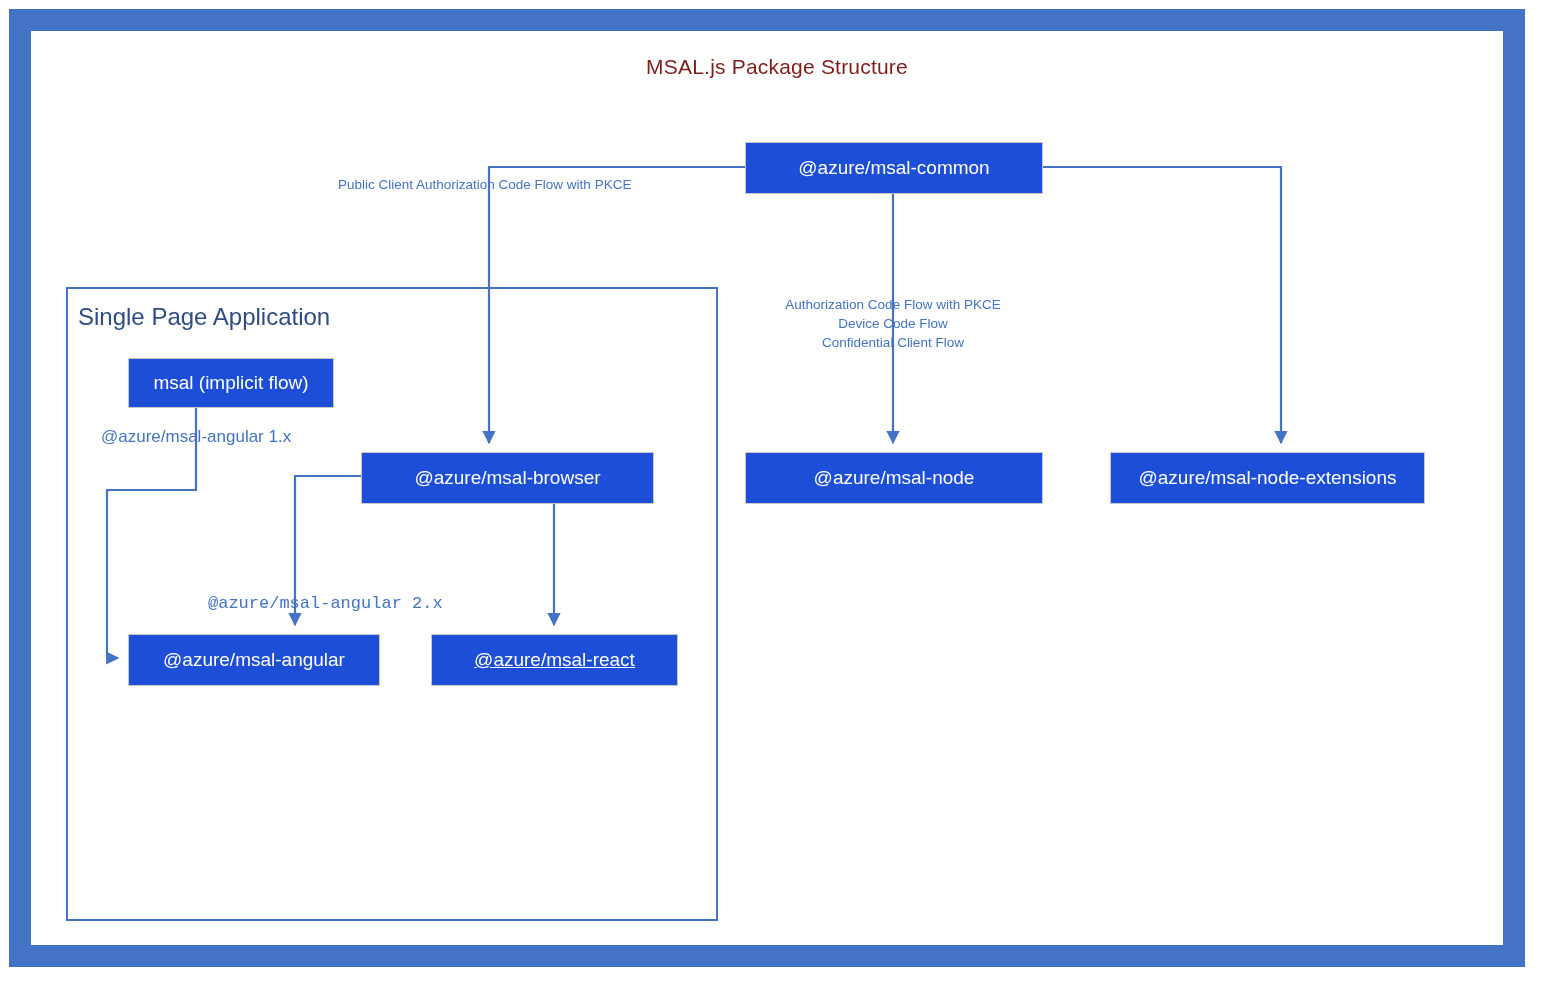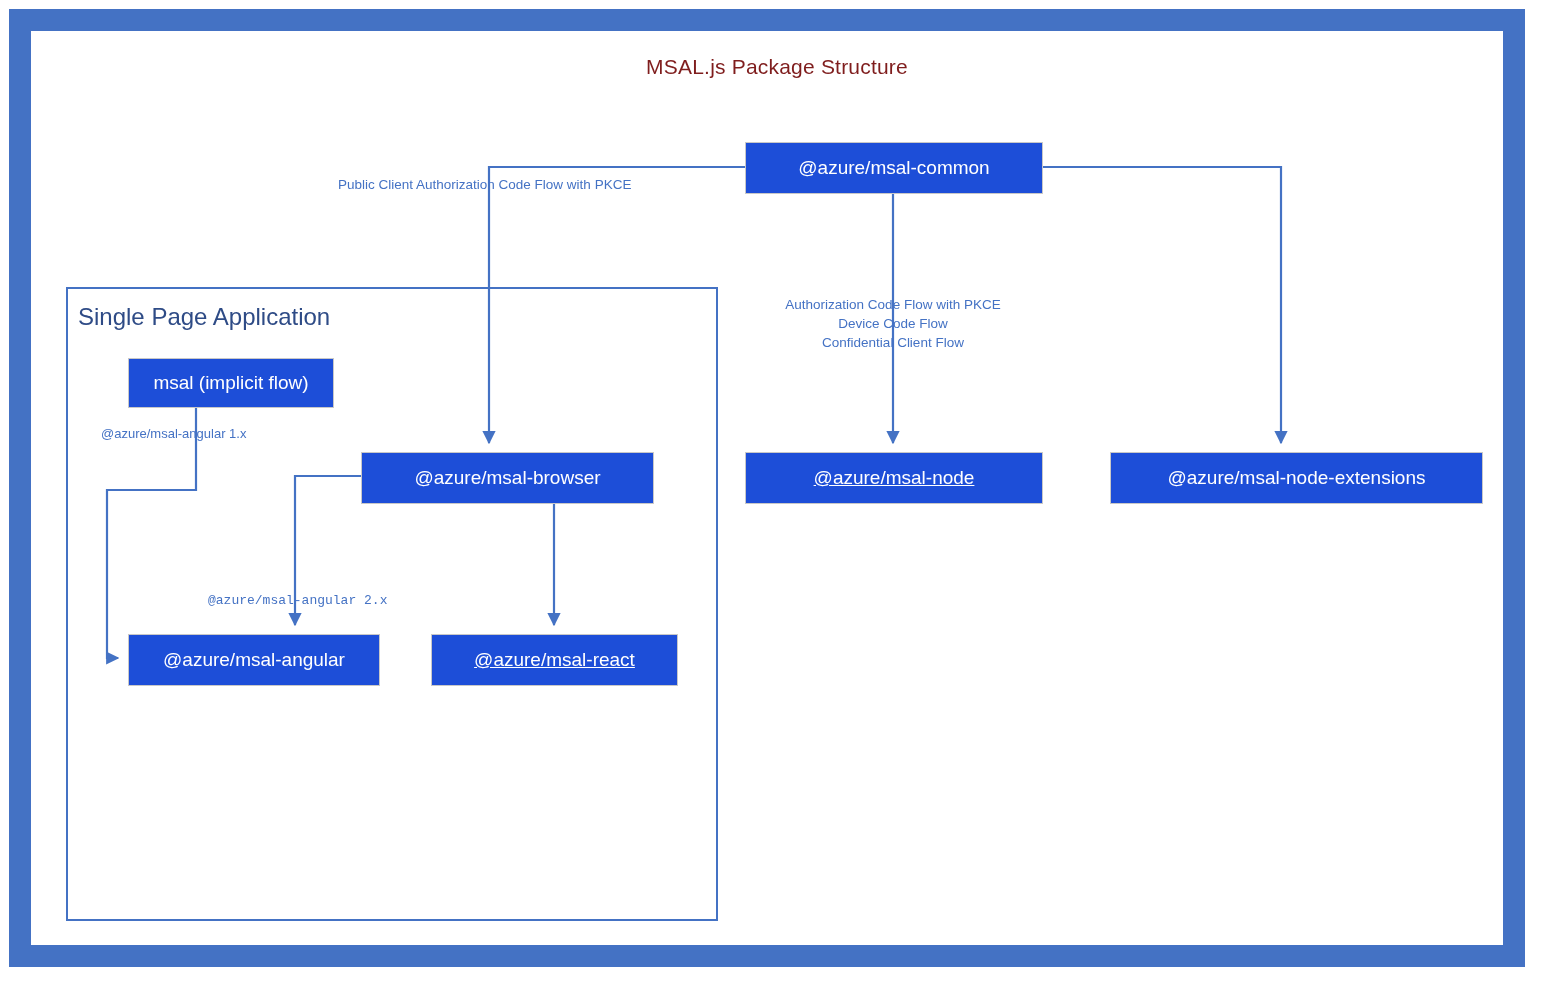--- a/index.html
+++ b/index.html
@@ -76,21 +76,21 @@
   }
   
   .edge-label {
     position: absolute;
     color: #4472C4;
     font-size: 13.5px;
     white-space: nowrap;
     line-height: 1.42;
   }
   .edge-label.tiny {
-    font-size: 13px;
+    font-size: 17px;
   }
   .edge-label.centered {
     text-align: center;
   }
   
   #connectors {
     position: absolute;
     left: 0;
     top: 0;
     width: 1554px;
@@ -129,23 +129,23 @@
     </g>
   </svg>
 
   <div id="spa-container"></div>
   <div id="spa-title">Single Page Application</div>
 
   <div class="node" style="left:745px; top:142px; width:298px; height:52px;">@azure/msal-common</div>
 
   <div class="node" style="left:361px; top:452px; width:293px; height:52px;">@azure/msal-browser</div>
 
-  <div class="node" style="left:745px; top:452px; width:298px; height:52px;text-decoration:underline;">@azure/msal-node</div>
+  <div class="node" style="left:745px; top:452px; width:298px; height:52px;">@azure/msal-node</div>
 
-  <div class="node" style="left:1110px; top:452px; width:373px; height:52px;">@azure/msal-node-extensions</div>
+  <div class="node" style="left:1110px; top:452px; width:315px; height:52px;">@azure/msal-node-extensions</div>
 
   <div class="node" style="left:94px; top:358px; width:206px; height:50px;margin-left:34px;">msal (implicit flow)</div>
 
   <div class="node" style="left:128px; top:634px; width:252px; height:52px;">@azure/msal-angular</div>
 
   <div class="node" style="left:431px; top:634px; width:247px; height:52px;text-decoration:underline;">@azure/msal-react</div>
 
   <div class="edge-label" style="left:338px; top:175px;">Public Client Authorization Code Flow with PKCE</div>
 
   <div class="edge-label centered" style="left:743px; top:295px; width:300px;">

